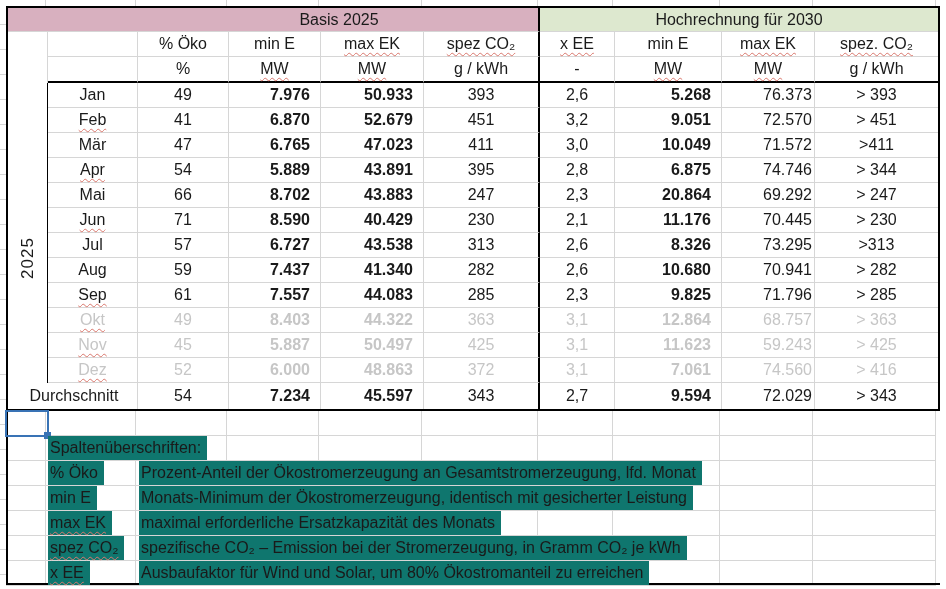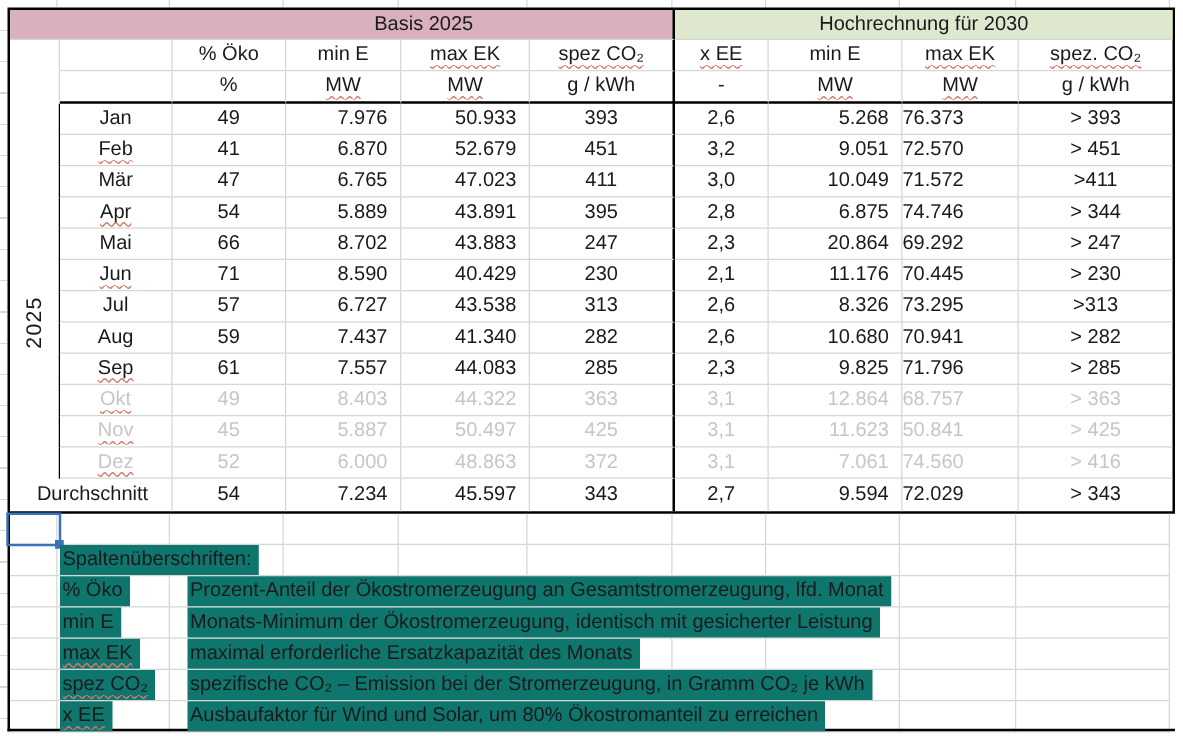--- a/index.html
+++ b/index.html
@@ -31,38 +31,38 @@
   .band-left span{position:absolute;left:130px;width:402px;text-align:center;}
   .band-right{grid-column:7/11;background:var(--green);border-right:none;}
   .urow .c{border-bottom:2px solid #000;}
   .drow .c{border-bottom:1px solid var(--grid);}
   .srow .c{border-bottom:none;}
   .cb{border-right:1px solid #000;border-bottom:none !important;}
   .hrow .cb,.urow .cb{border-right:1px solid var(--grid);border-bottom:1px solid var(--grid);}
   .urow .cb{border-bottom:2px solid #000;}
   .cmid{border-right:2px solid #000 !important;}
   .ck{border-right:none;}
-  .num{justify-content:flex-end;padding-right:10px;}
-  .numj{justify-content:flex-start;padding-right:2px;}
+  .num{justify-content:flex-end;padding-right:10px;font-weight:bold;}
+  .numj{justify-content:flex-end;padding-right:2px;}
   .slabel{grid-column:1/3;justify-content:center;padding-left:3px;}
   .dim, .dim span{color:var(--dim);}
   .sq{text-decoration-line:underline;text-decoration-style:wavy;
       text-decoration-color:var(--sq);text-decoration-thickness:1px;text-underline-offset:3px;}
   .yearlabel{position:absolute;left:8px;top:108px;width:40px;height:300px;
      display:flex;align-items:center;justify-content:center;pointer-events:none;}
   .yearlabel span{transform:rotate(-90deg);font-size:17px;letter-spacing:1px;}
   
   .below{position:absolute;left:6px;top:411px;width:934px;}
   .xrow{position:relative;display:grid;grid-template-columns:var(--cols);height:25px;}
   .xrow .c{border-bottom:1px solid var(--grid);}
   .xrow .ck{border-right:1px solid var(--grid);}
   .ov{position:absolute;top:0;z-index:1;background:#0f766e;height:24px;line-height:24px;
       white-space:nowrap;padding:0 6px 0 2px;}
   .ovkey{left:42px;}
-  .ovdesc{left:144px;}
+  .ovdesc{left:133px;}
   .leftline{position:absolute;left:6px;top:411px;width:2px;height:174px;background:#000;}
   .bottomline{position:absolute;left:6px;top:583px;width:934px;height:2px;background:#000;}
   .cursor{position:absolute;left:5px;top:410px;width:44px;height:27px;border:2px solid var(--sel);background:transparent;}
   .cursor::after{content:'';position:absolute;right:-4px;bottom:-4px;width:7px;height:7px;background:var(--sel);}
 </style>
 </head>
 <body>
 
 <div class="sheet">
 
@@ -461,21 +461,21 @@
           <div class="c cmid">
             <span>425</span>
           </div>
           <div class="c">
             <span>3,1</span>
           </div>
           <div class="c num">
             <span>11.623</span>
           </div>
           <div class="c numj">
-            <span>50.841</span>
+            <span>59.243</span>
           </div>
           <div class="c ck">
             <span>&gt; 425</span>
           </div>
         </div><div class="trow drow dim">
           <div class="c cb"></div>
           <div class="c">
             <span class="sq">Dez</span>
           </div>
           <div class="c">

